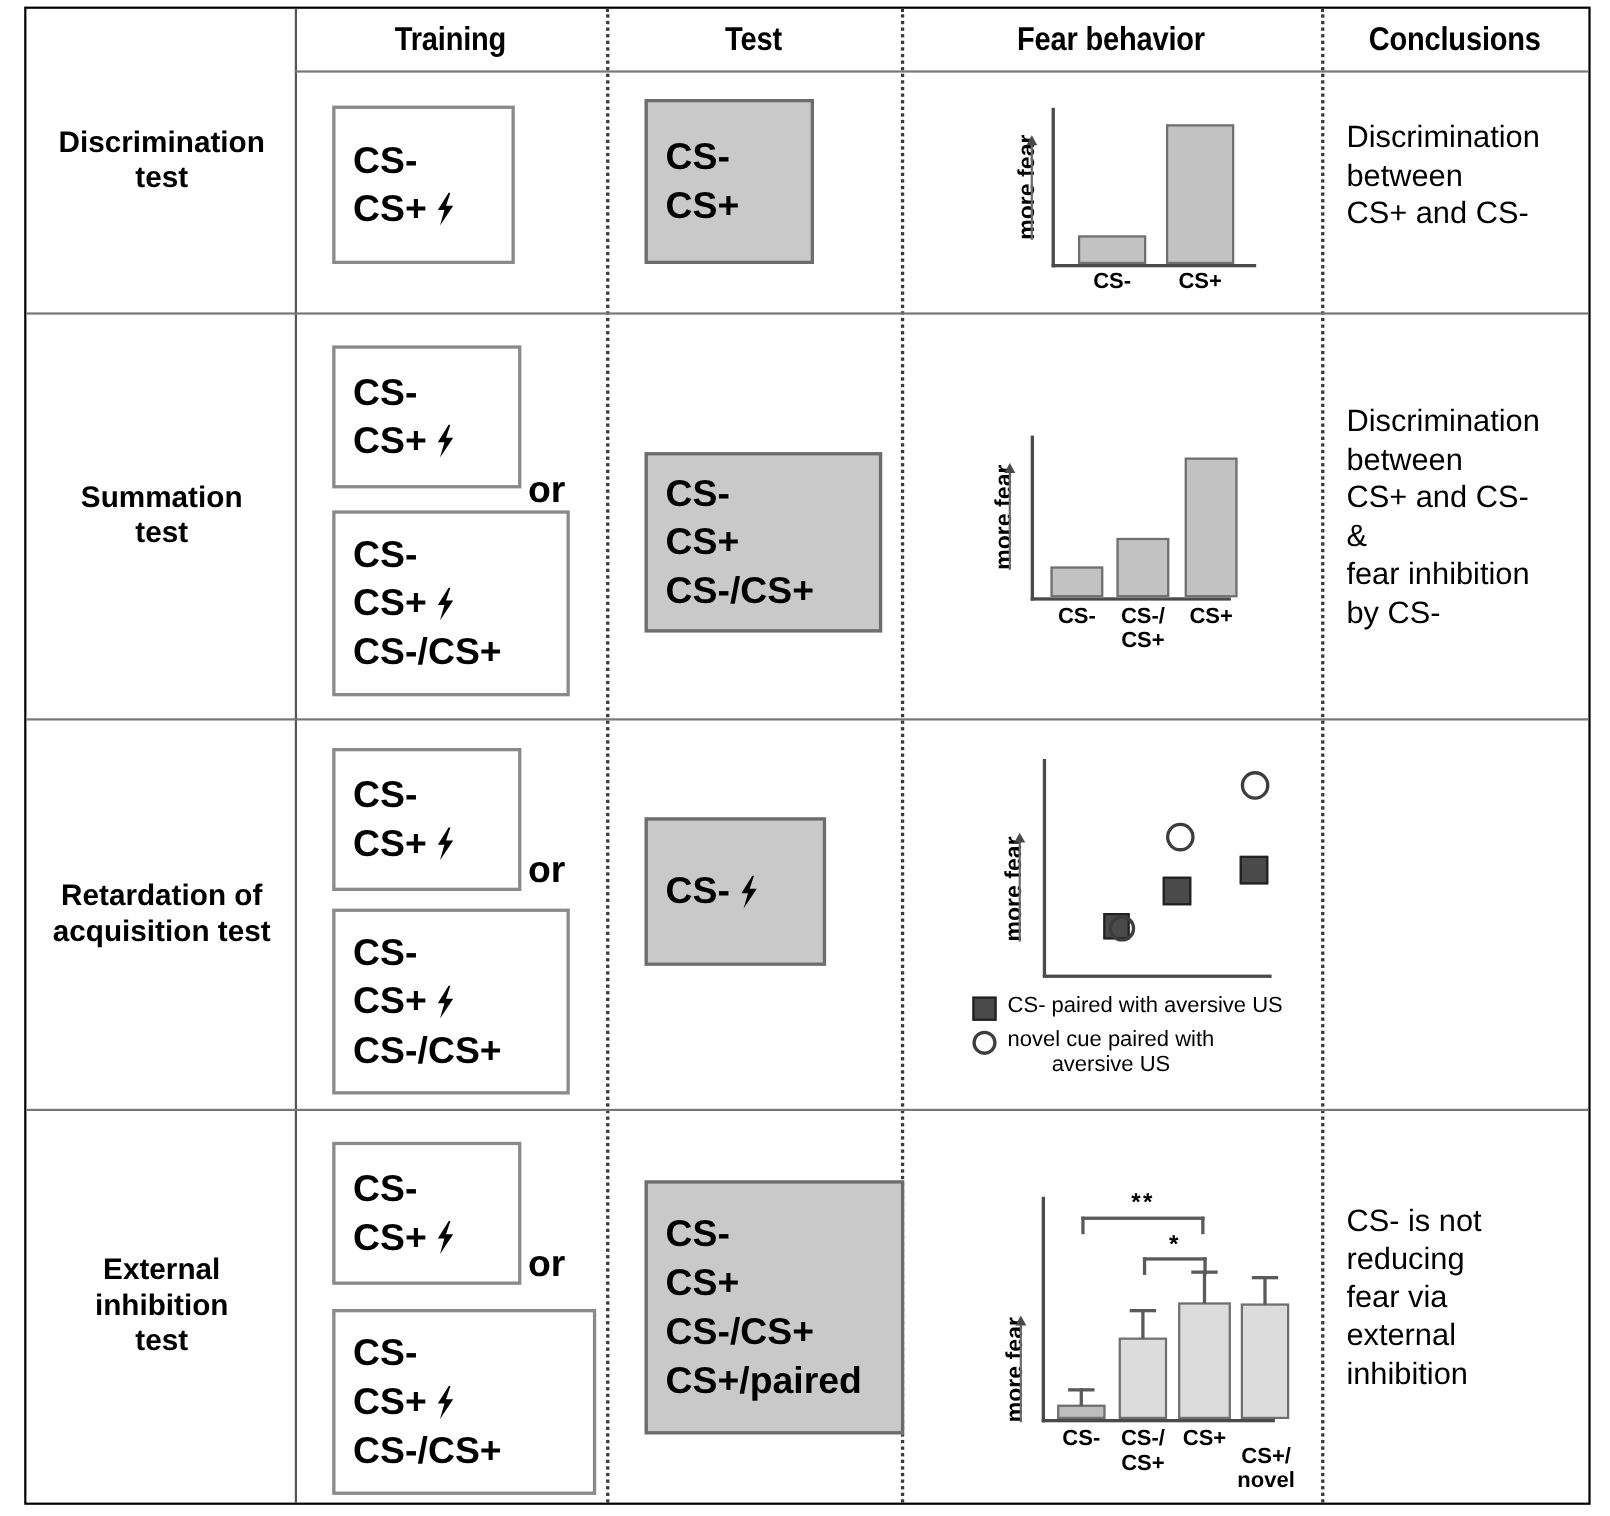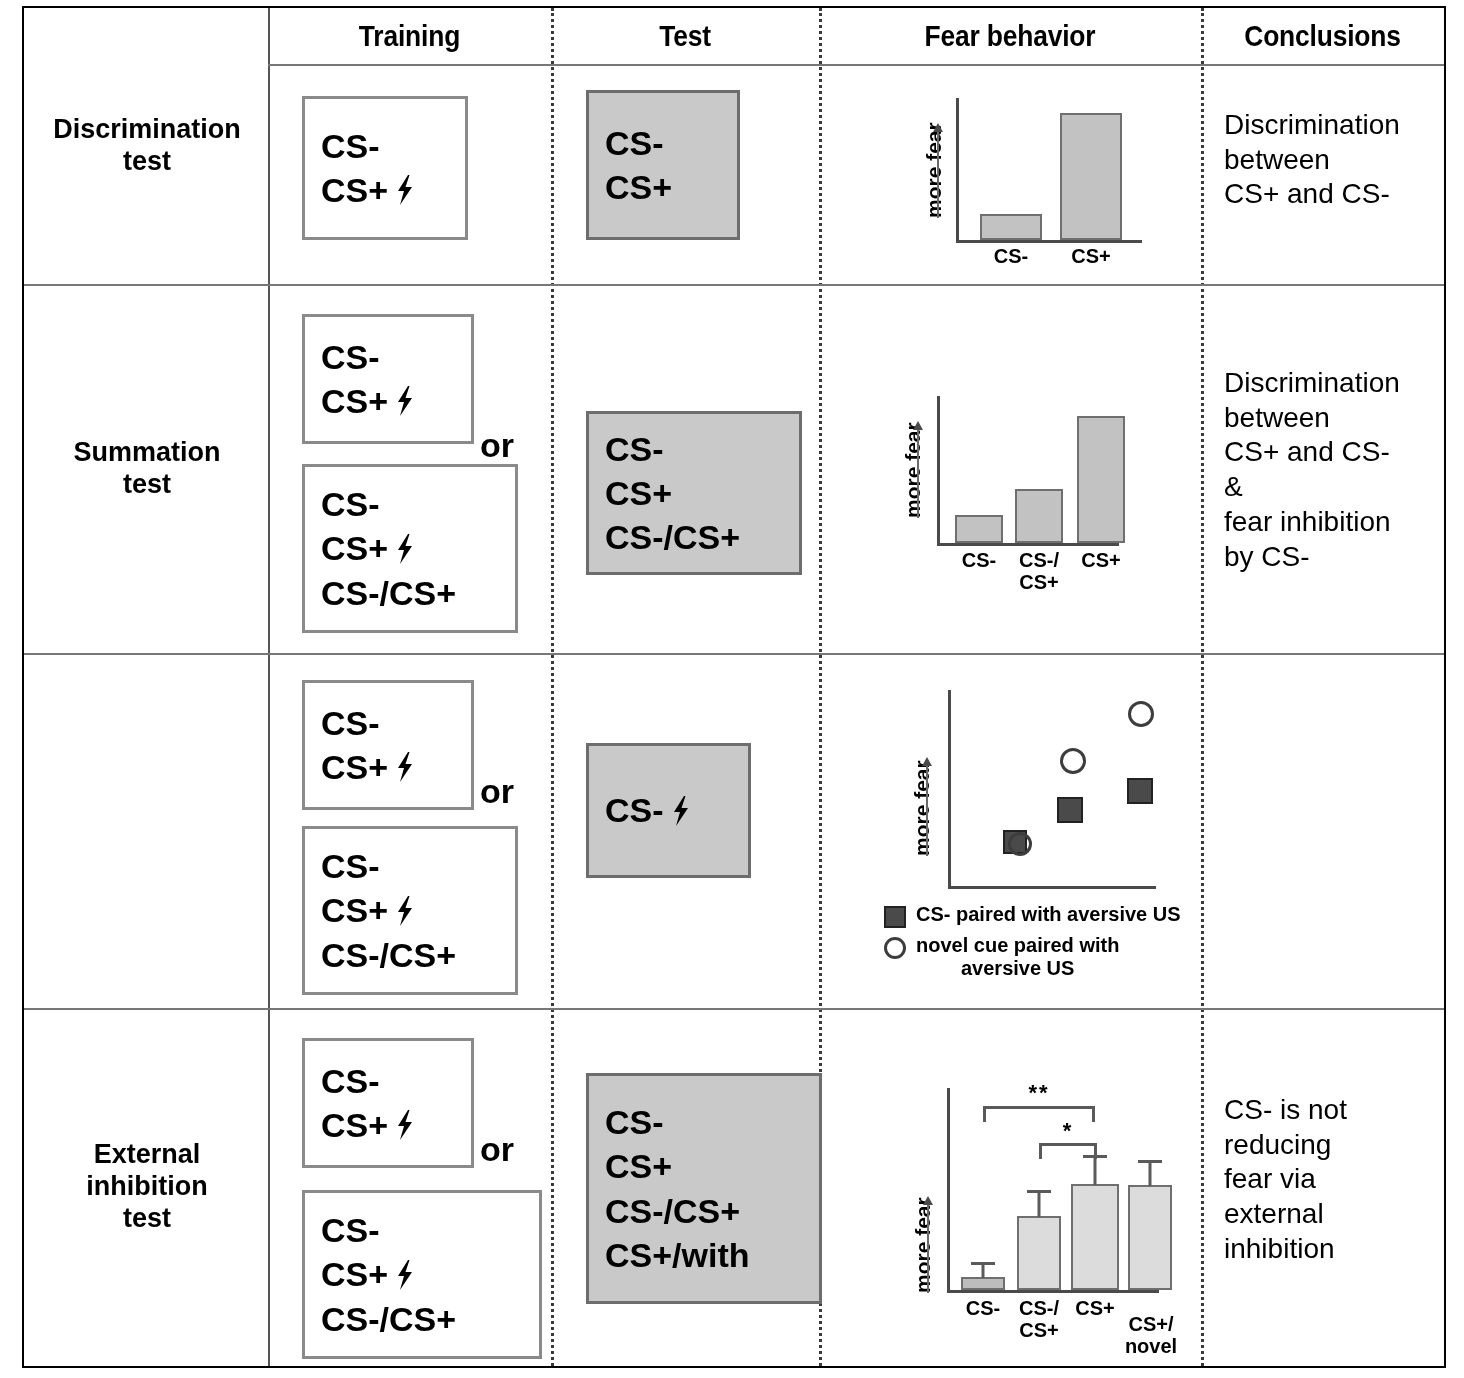--- a/index.html
+++ b/index.html
@@ -52,21 +52,21 @@
   .sigbr{position:absolute;}
   .sigbr .top{position:absolute;left:0;right:0;top:0;height:3px;background:#5a5a5a;}
   .sigbr .lft,.sigbr .rgt{position:absolute;top:0;width:3px;height:16px;background:#5a5a5a;}
   .sigbr .lft{left:0;} .sigbr .rgt{right:0;}
   .sigstar{position:absolute;font-weight:bold;font-size:22px;letter-spacing:2px;text-align:center;}
 
   .legend{position:absolute;}
   .legrow{display:flex;align-items:flex-start;gap:10px;margin-bottom:6px;}
   .legsq{width:22px;height:22px;background:#4a4a4a;border:2px solid #222;box-sizing:border-box;flex:0 0 auto;margin-top:3px;}
   .legci{width:22px;height:22px;border:3px solid #3d3d3d;border-radius:50%;box-sizing:border-box;flex:0 0 auto;margin-top:3px;}
-  .legtxt{font-weight:bold;font-size:20px;line-height:1.16;}
+  .legtxt{font-weight:normal;font-size:20px;line-height:1.16;}
 
   
   .concl{position:absolute;font-size:28px;line-height:1.24;white-space:pre-line;}
 </style>
 </head>
 <body>
 
 <div class="figure">
   <div class="tbl">
 
@@ -159,20 +159,22 @@
       <div class="xlbl" style="left:202px;top:182px;width:60px;white-space:pre-line;">CS+</div>
     </div>
 
     <div class="concl" style="left:1200px;top:358px;width:230px;">Discrimination
 between
 CS+ and CS-
 &amp;
 fear inhibition
 by CS-</div>
 
+    <div class="rowlabelcell" style="top:645px;height:355px;white-space:pre-line;">Retardation of
+acquisition test</div>
 
     <div class="cuebox" style="left:278px;top:672px;width:172px;height:130px;">
       <div class="cueline">CS-</div>
       <div class="cueline">CS+ <span class="bolt">
             <svg width="18" height="30" viewBox="0 0 18 30">
               <path d="M12 0 L2 16 L8 16 L4 30 L16 12 L9.5 12 L13.5 0 Z" fill="#000"></path>
             </svg>
           </span></div>
     </div>
     <div class="orlbl" style="left:456px;top:764px;">or</div>
@@ -243,21 +245,21 @@
               <path d="M12 0 L2 16 L8 16 L4 30 L16 12 L9.5 12 L13.5 0 Z" fill="#000"></path>
             </svg>
           </span></div>
       <div class="cueline">CS-/CS+</div>
     </div>
 
     <div class="cuebox test" style="left:562px;top:1065px;width:236px;height:231px;">
       <div class="cueline">CS-</div>
       <div class="cueline">CS+</div>
       <div class="cueline">CS-/CS+</div>
-      <div class="cueline">CS+/with</div>
+      <div class="cueline">CS+/paired</div>
     </div>
 
     <div class="chart" style="left:855px;top:1050px;width:330px;height:300px;">
       <div class="morefear" style="left:32px;top:235px;">more fear</div>
       <div class="farrow" style="left:48px;top:145px;height:90px;"></div>
       <div class="axisV" style="left:68px;top:30px;height:205px;"></div>
       <div class="axisH" style="left:68px;top:232px;width:212px;"></div>
 
       <div class="bar dim" style="left:82px;top:219px;width:44px;height:13px;"></div>
       <div class="bar lite" style="left:138px;top:158px;width:44px;height:74px;"></div>

